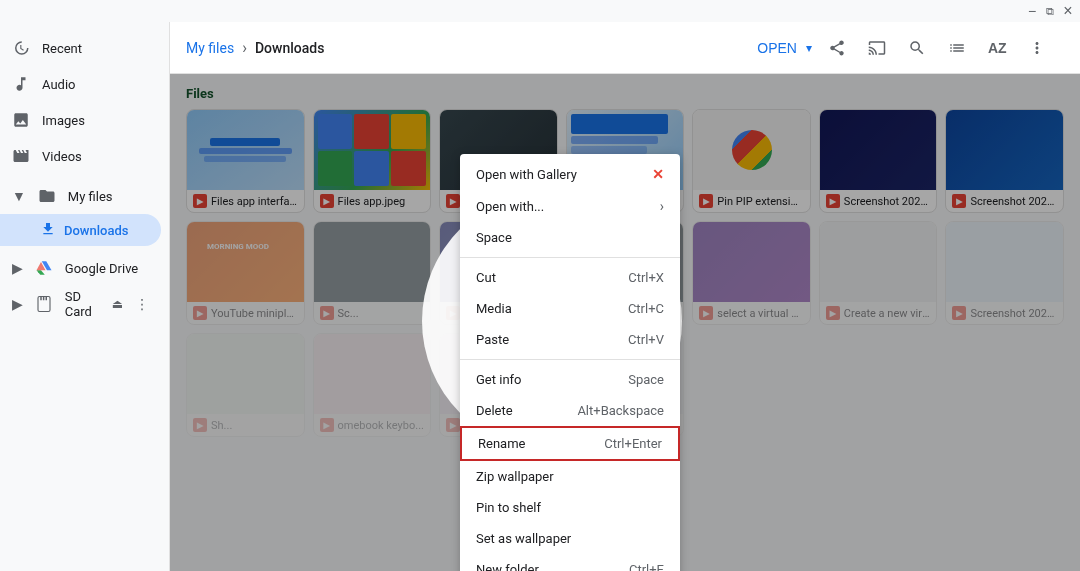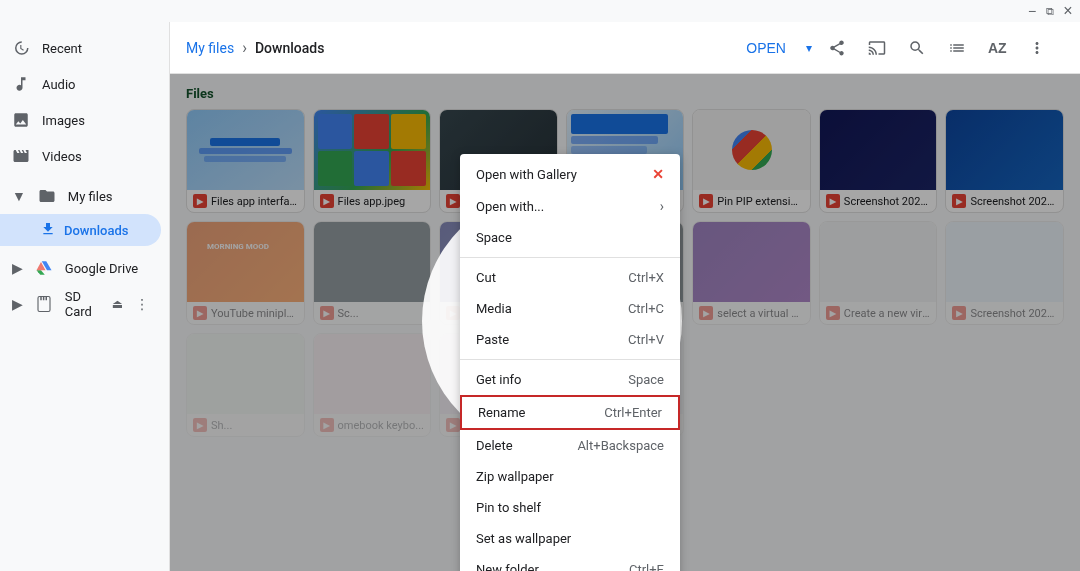--- a/index.html
+++ b/index.html
@@ -87,21 +87,21 @@
       display: flex; align-items: center;
       padding: 0 12px 0 16px;
       height: 36px;
       background: none;
       border: none;
       cursor: pointer;
       font-size: 14px;
       font-weight: 500;
       color: #1a73e8;
       border-radius: 4px;
-      gap: 20px;
+      gap: 9px;
     }
 
     
     .content {
       flex: 1;
       overflow-y: auto;
       padding: 12px 16px;
       position: relative;
     }
     .section-label {
@@ -567,29 +567,29 @@
           <div class="ctx-item">
             <span class="ctx-item-label">Paste</span>
             <span class="ctx-item-shortcut">Ctrl+V</span>
           </div>
           <div class="ctx-divider"></div>
           <div class="ctx-item">
             <span class="ctx-item-label">Get info</span>
             <span class="ctx-item-shortcut">Space</span>
           </div>
 
+          <div class="ctx-item">
+            <span class="ctx-item-label">Delete</span>
+            <span class="ctx-item-shortcut">Alt+Backspace</span>
+          </div>
           <div class="ctx-item rename-item" style="background:#fff;border:2px solid #c62828;">
             <span class="ctx-item-label">Rename</span>
             <span class="ctx-item-shortcut">Ctrl+Enter</span>
           </div>
           <div class="ctx-item">
-            <span class="ctx-item-label">Delete</span>
-            <span class="ctx-item-shortcut">Alt+Backspace</span>
-          </div>
-          <div class="ctx-item">
             <span class="ctx-item-label">Zip wallpaper</span>
           </div>
           <div class="ctx-item">
             <span class="ctx-item-label">Pin to shelf</span>
           </div>
           <div class="ctx-item">
             <span class="ctx-item-label">Set as wallpaper</span>
           </div>
           <div class="ctx-item">
             <span class="ctx-item-label">New folder</span>

